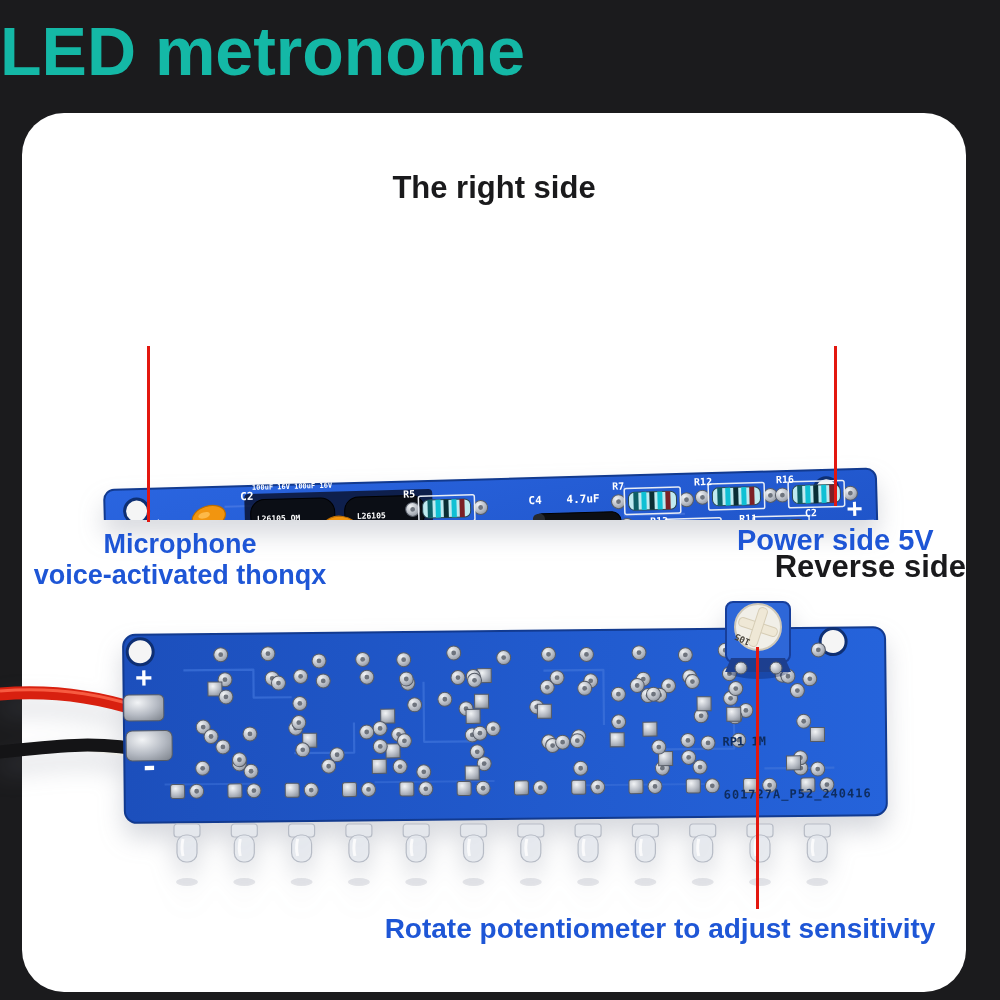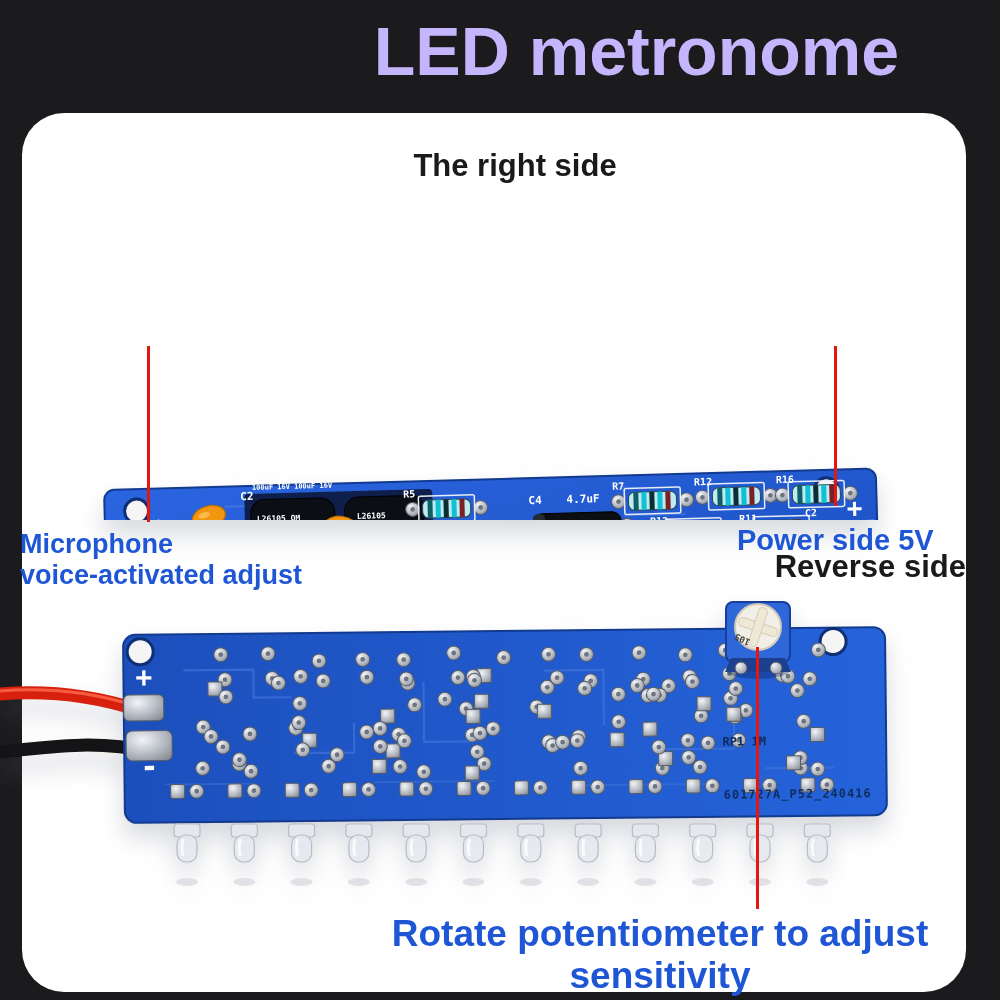--- a/index.html
+++ b/index.html
@@ -2,39 +2,39 @@
 <html><head>
 <meta charset="utf-8">
 <style>
   html,body{margin:0;padding:0;}
   body{
     width:1000px;height:1000px;position:relative;overflow:hidden;
     background:#1b1b1d;
     font-family:"Liberation Sans", sans-serif;
   }
   .title{
-    position:absolute;left:0;top:12px;width:899px;text-align:right;
-    color:#c4b5fd;font-size:68px;font-weight:700;letter-spacing:0px;
+    position:absolute;left:0;top:12px;width:899px;text-align:left;
+    color:#14b8a6;font-size:68px;font-weight:700;letter-spacing:0px;
   }
   .card{
     position:absolute;left:22px;top:113px;width:944px;height:879px;
     background:#ffffff;border-radius:42px;
   }
   .section-label{
     position:absolute;left:22px;width:944px;text-align:center;
     color:#1a1a1c;font-size:31px;font-weight:600;
   }
-  .lbl-right{top:148px;padding-left:21px;}
+  .lbl-right{top:170px;}
   .lbl-reverse{top:549px;text-align:right;}
   .caption{
     position:absolute;color:#1E56D6;font-weight:600;
   }
-  .cap-mic{left:20px;top:529px;width:320px;font-size:27px;line-height:31px;}
+  .cap-mic{left:20px;top:529px;width:320px;text-align:center;font-size:27px;line-height:31px;}
   .cap-power{left:737px;top:524px;font-size:29px;}
-  .cap-pot{left:340px;top:913px;width:640px;text-align:center;font-size:37px;}
+  .cap-pot{left:340px;top:913px;width:640px;text-align:center;font-size:28px;}
   .vline{
     position:absolute;width:3px;background:#E3170F;
   }
   .line-mic{left:147px;top:346px;height:176px;}
   .line-power{left:834px;top:346px;height:160px;}
   .line-pot{left:756px;top:647px;height:262px;}
   .board-layer{position:absolute;left:0;width:1000px;}
   .board-top{top:230px;height:290px;}
   .board-bottom{top:580px;height:340px;}
   .board-layer svg{filter:drop-shadow(0 14px 12px rgba(110,118,138,0.28));}
@@ -578,17 +578,17 @@
       </g>
 </svg>
 </div>
 
 <div class="vline line-mic"></div>
 <div class="vline line-power"></div>
 <div class="vline line-pot"></div>
 
 <div class="caption cap-mic">
   <div>Microphone</div>
-  <div>voice-activated adjust</div>
+  <div>voice-activated thonqx</div>
 </div>
 <div class="caption cap-power">Power side 5V</div>
 <div class="section-label lbl-reverse">Reverse side</div>
 <div class="caption cap-pot">Rotate potentiometer to adjust sensitivity</div>
 
 </body></html>

